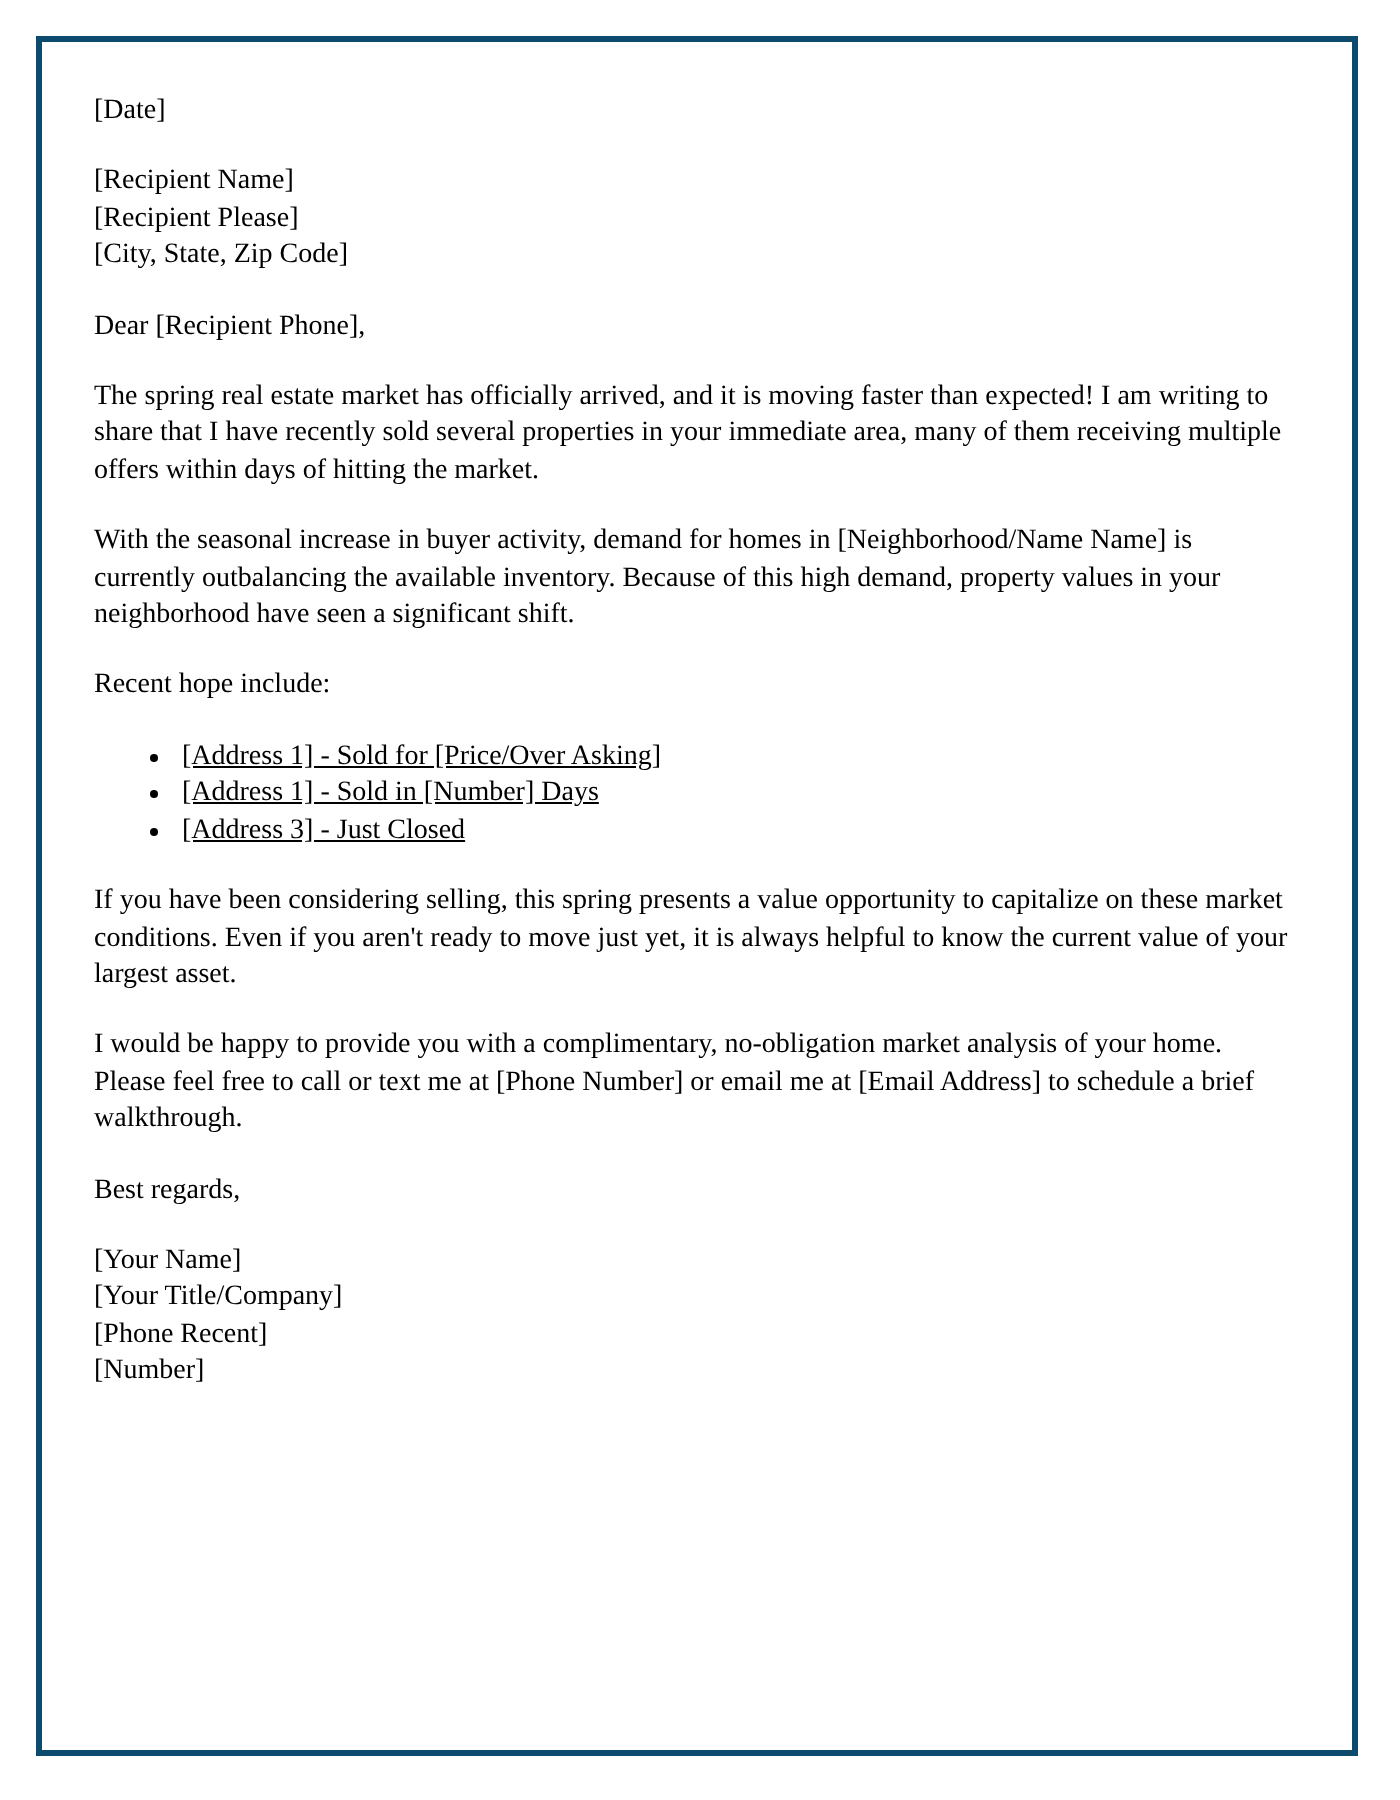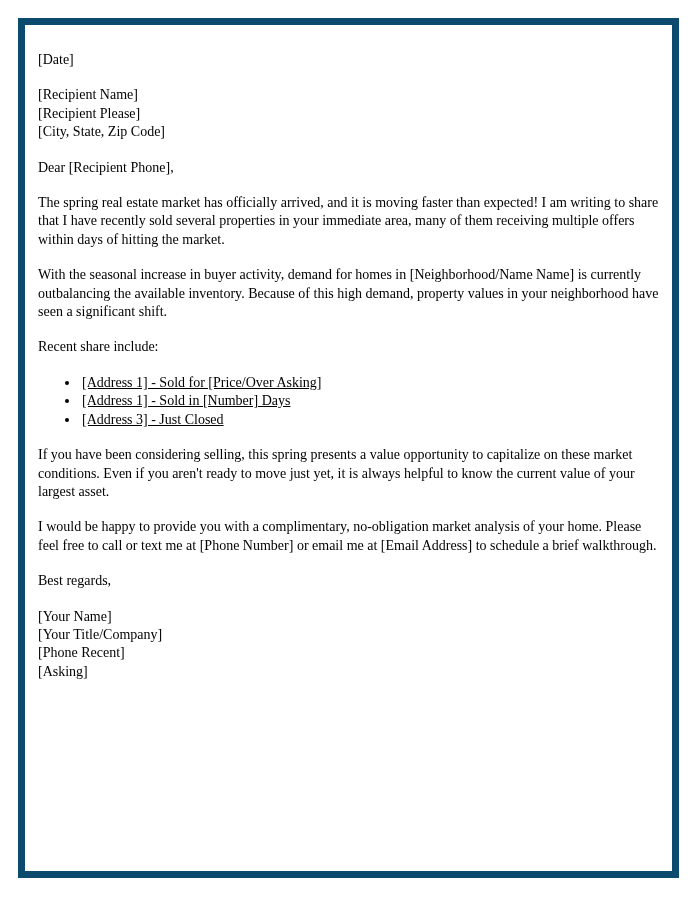--- a/index.html
+++ b/index.html
@@ -16,23 +16,23 @@
     height: 900px;
     box-sizing: border-box;
     padding: 18px 21px 22px 18px;
     font-family: "Liberation Serif", serif;
     color: #000000;
   }
   .letter-frame {
     box-sizing: border-box;
     width: 100%;
     height: 100%;
-    border: 7px solid #0c4a6e;
+    border: 3px solid #0c4a6e;
     background: #ffffff;
-    padding: 26px 13px;
+    padding: 26px 26px;
     font-size: 14px;
     line-height: 18.4px;
   }
   .para {
     margin: 0 0 17px 0;
   }
   .line {
     margin: 0;
   }
   ul.sales-list {
@@ -59,36 +59,36 @@
       <div class="line">[Recipient Please]</div>
       <div class="line">[City, State, Zip Code]</div>
     </div>
 
     <p class="para">Dear [Recipient Phone],</p>
 
     <p class="para">The spring real estate market has officially arrived, and it is moving faster than expected! I am writing to share that I have recently sold several properties in your immediate area, many of them receiving multiple offers within days of hitting the market.</p>
 
     <p class="para">With the seasonal increase in buyer activity, demand for homes in [Neighborhood/Name Name] is currently outbalancing the available inventory. Because of this high demand, property values in your neighborhood have seen a significant shift.</p>
 
-    <p class="para">Recent share include:</p>
+    <p class="para">Recent hope include:</p>
 
     <ul class="sales-list">
       <li>[Address 1] - Sold for [Price/Over Asking]</li>
       <li>[Address 1] - Sold in [Number] Days</li>
       <li>[Address 3] - Just Closed</li>
     </ul>
 
     <p class="para">If you have been considering selling, this spring presents a value opportunity to capitalize on these market conditions. Even if you aren't ready to move just yet, it is always helpful to know the current value of your largest asset.</p>
 
     <p class="para">I would be happy to provide you with a complimentary, no-obligation market analysis of your home. Please feel free to call or text me at [Phone Number] or email me at [Email Address] to schedule a brief walkthrough.</p>
 
 
     <p class="para">Best regards,</p>
 
     <div class="para">
       <div class="line">[Your Name]</div>
       <div class="line">[Your Title/Company]</div>
       <div class="line">[Phone Recent]</div>
-      <div class="line">[Asking]</div>
+      <div class="line">[Number]</div>
     </div>
 
   </div>
 </div>
 
 </body></html>

